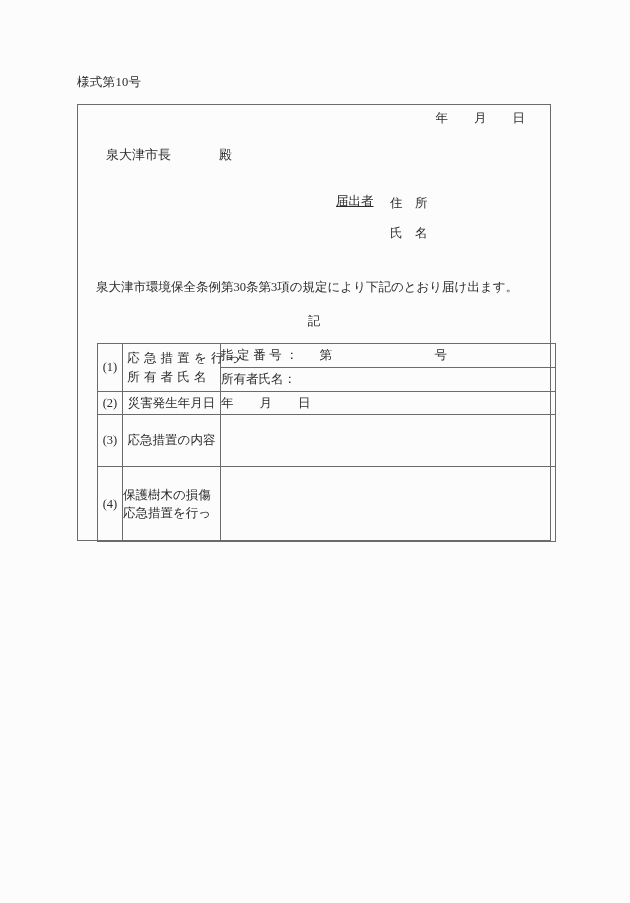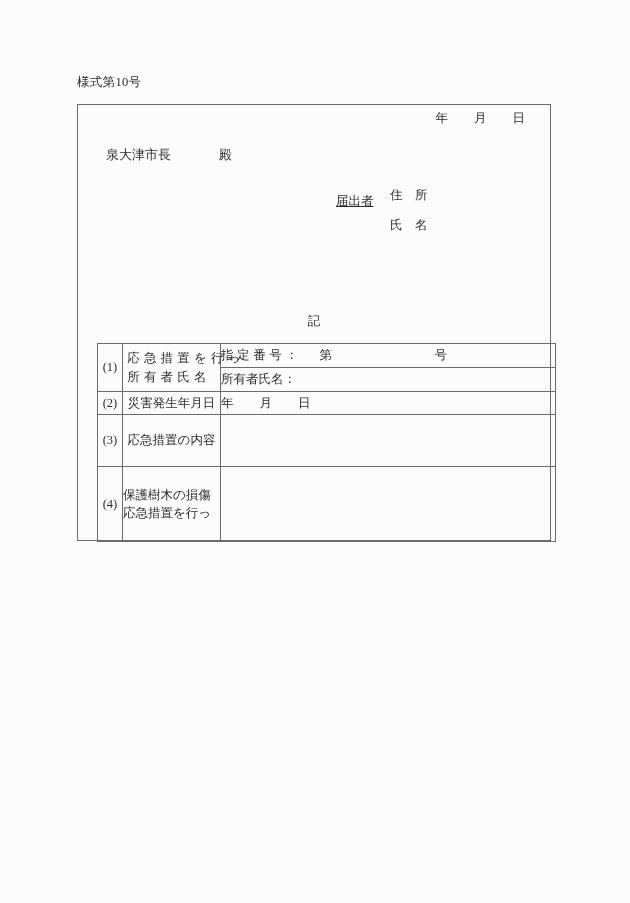--- a/index.html
+++ b/index.html
@@ -78,21 +78,21 @@
   .declarant .dec-label {
     position: absolute;
     left: 0;
     top: 15px;
     white-space: nowrap;
     text-decoration: underline;
   }
   .declarant .dec-fields {
     position: absolute;
     left: 54px;
-    top: 0;
+    top: 8px;
   }
   .declarant .dec-field {
     display: block;
     white-space: nowrap;
     height: 30px;
     line-height: 30px;
   }
 
   .doc-title {
     position: absolute;
@@ -195,20 +195,21 @@
 
   <div class="declarant">
     <span class="dec-label">届出者</span>
     <span class="dec-fields">
       <span class="dec-field">住　所</span>
       <span class="dec-field">氏　名</span>
     </span>
   </div>
 
 
+  <div class="ordinance-text">泉大津市環境保全条例第30条第3項の規定により下記のとおり届け出ます。</div>
 
   <div class="ki-mark">記</div>
 
   <table class="form-table">
     <tbody>
 
       <tr class="row-1">
         <td class="col-num" rowspan="2">(1)</td>
         <td class="col-label label-cell" rowspan="2">
           <div class="label-spread">応急措置を行っ</div>

